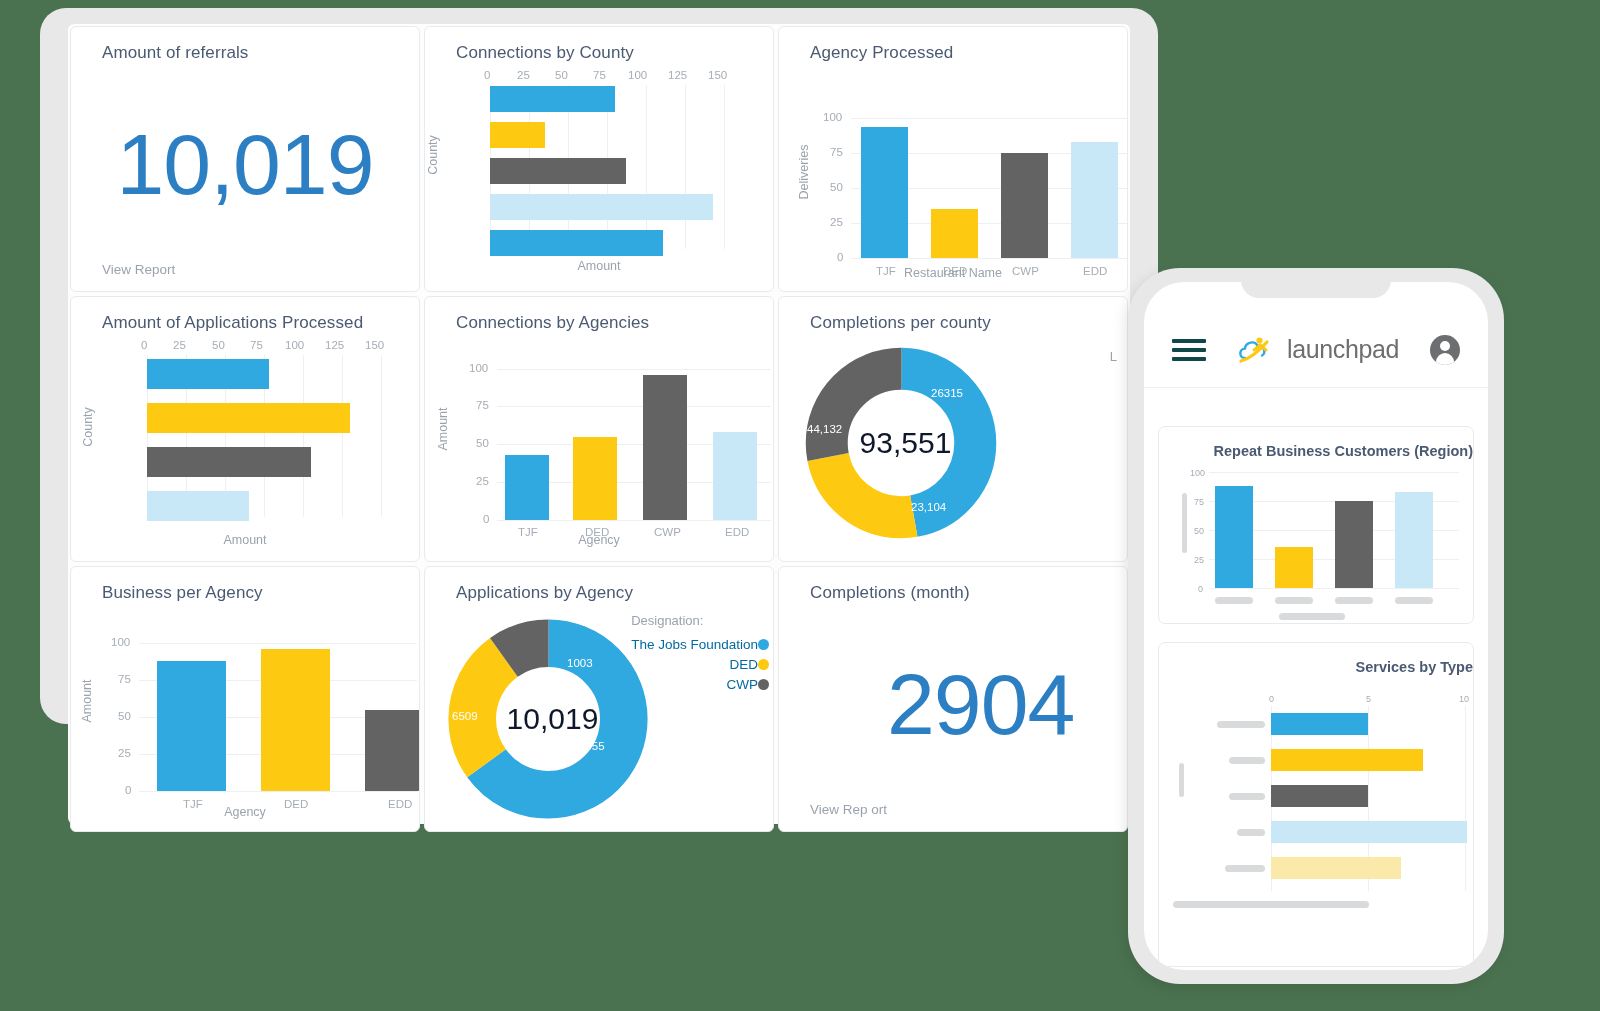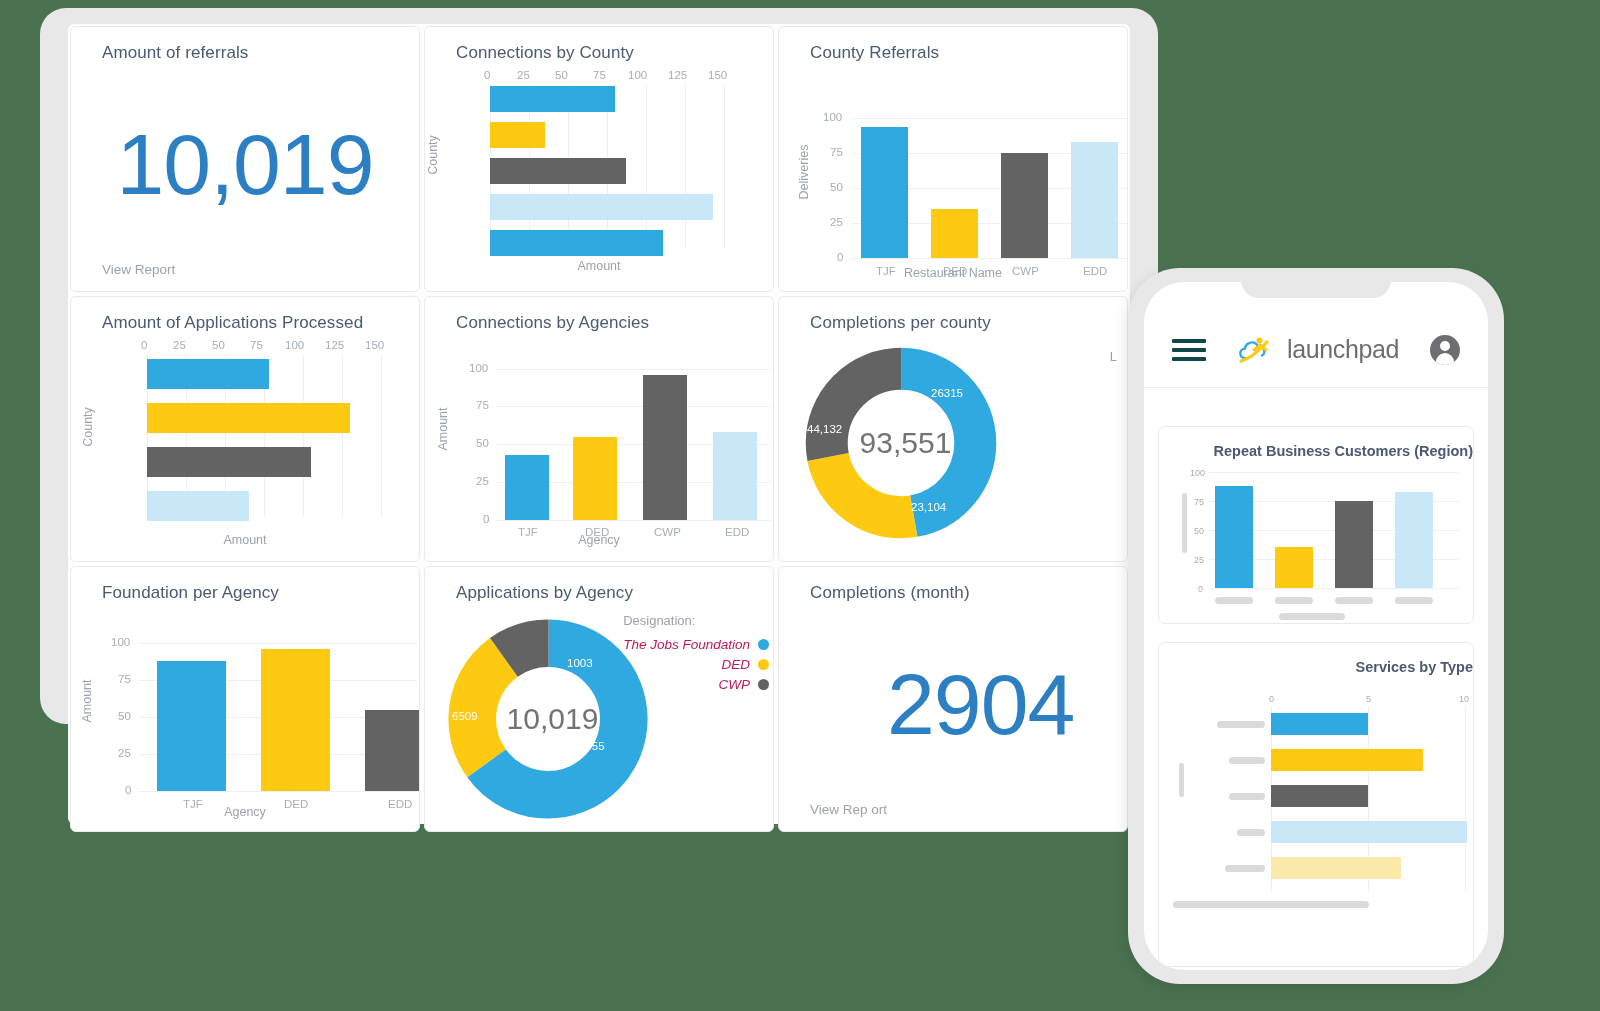--- a/index.html
+++ b/index.html
@@ -90,35 +90,35 @@
   .c-ltblue { background: #c9e8f7; }
   .c-ltyell { background: #fae9a8; }
 
   
   .donut-wrap { position: absolute; }
   .donut-center {
     position: absolute; left: 9px; right: 0; top: 50%;
     transform: translateY(-50%);
     text-align: center;
     font-size: 30px;
-    color: #737373;
+    color: #0f172a;
     font-weight: 400;
   }
   .slice-label {
     position: absolute;
     font-size: 11.5px;
     color: #ffffff;
     white-space: nowrap;
   }
   .legend { position: absolute; right: 4px; top: 46px; text-align: left; }
   .legend-title { font-size: 13px; color: #9aa3ad; margin-bottom: 9px; }
   .legend-row {
-    font-size: 13.5px; color: #be185d;
+    font-size: 13.5px; color: #0369a1;
     display: flex; align-items: center; justify-content: flex-end;
-    gap: 8px; margin-bottom: 5px; white-space: nowrap; font-style: italic;
+    margin-bottom: 5px; white-space: nowrap;
   }
   .legend-dot { width: 11px; height: 11px; border-radius: 50%; display: inline-block; }
 
   .cut-legend {
     position: absolute; right: 10px; top: 52px;
     font-size: 13px; color: #9aa3ad;
   }
 
   
   .phone {
@@ -225,21 +225,21 @@
           <div class="hbar c-yellow" style="left:65px;top:95px;width:55px;height:26px"></div>
           <div class="hbar c-gray" style="left:65px;top:131px;width:136px;height:26px"></div>
           <div class="hbar c-ltblue" style="left:65px;top:167px;width:223px;height:26px"></div>
           <div class="hbar c-blue" style="left:65px;top:203px;width:173px;height:26px"></div>
           <div class="axis-label y" style="left:-12px;top:128px">County</div>
           <div class="axis-label x" style="bottom:18px">Amount</div>
         </div>
       </div>
 
       <div class="card">
-        <div class="card-title">County Referrals</div>
+        <div class="card-title">Agency Processed</div>
         <div class="chart-area">
           <div class="tick" style="left:44px;top:84px">100</div>
           <div class="tick" style="left:51px;top:119px">75</div>
           <div class="tick" style="left:51px;top:154px">50</div>
           <div class="tick" style="left:51px;top:189px">25</div>
           <div class="tick" style="left:58px;top:224px">0</div>
           <div class="gridline" style="left:72px;top:91px;width:276px;height:1px"></div>
           <div class="gridline" style="left:72px;top:126px;width:276px;height:1px"></div>
           <div class="gridline" style="left:72px;top:161px;width:276px;height:1px"></div>
           <div class="gridline" style="left:72px;top:196px;width:276px;height:1px"></div>
@@ -319,21 +319,21 @@
             <circle cx="21" cy="21" r="15.9155" fill="transparent" stroke="#636363" stroke-width="9" stroke-dasharray="28.1 71.9" stroke-dashoffset="-46.9"></circle>
           </svg>
           <div class="donut-center">93,551</div>
           <div class="slice-label" style="left:4px;top:78px">44,132</div>
           <div class="slice-label" style="left:108px;top:156px">23,104</div>
           <div class="slice-label" style="left:128px;top:42px">26315</div>
         </div>
       </div>
 
       <div class="card">
-        <div class="card-title">Foundation per Agency</div>
+        <div class="card-title">Business per Agency</div>
         <div class="chart-area">
           <div class="tick" style="left:40px;top:69px">100</div>
           <div class="tick" style="left:47px;top:106px">75</div>
           <div class="tick" style="left:47px;top:143px">50</div>
           <div class="tick" style="left:47px;top:180px">25</div>
           <div class="tick" style="left:54px;top:217px">0</div>
           <div class="gridline" style="left:68px;top:76px;width:278px;height:1px"></div>
           <div class="gridline" style="left:68px;top:113px;width:278px;height:1px"></div>
           <div class="gridline" style="left:68px;top:150px;width:278px;height:1px"></div>
           <div class="gridline" style="left:68px;top:187px;width:278px;height:1px"></div>

